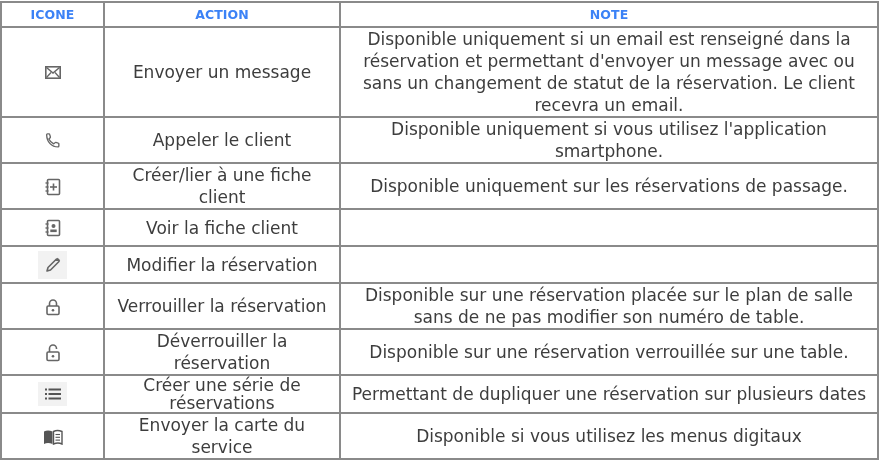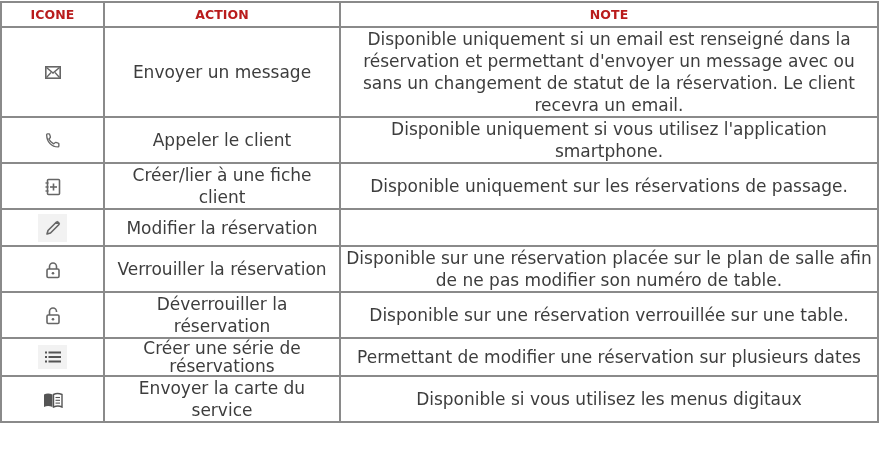--- a/index.html
+++ b/index.html
@@ -26,21 +26,21 @@
     table.actions td {
       border: 2px solid #8a8a8a;
       text-align: center;
       vertical-align: middle;
       padding: 0 2px;
       box-sizing: border-box;
     }
     table.actions th {
       font-weight: bold;
       font-size: 12.5px;
-      color: #b91c1c;
+      color: #3b82f6;
       height: 25px;
       letter-spacing: 0.1px;
       border-radius: 9px;
     }
     table.actions td {
       font-size: 17px;
       line-height: 22px;
       color: #3d3d3d;
     }
     col.c-icon { width: 103px; }
@@ -133,20 +133,36 @@
             <line x1="1.5" y1="13" x2="4.5" y2="13" stroke="#666" stroke-width="1.4"></line>
             <line x1="9.5" y1="5.5" x2="9.5" y2="12.5" stroke="#666" stroke-width="1.6"></line>
             <line x1="6" y1="9" x2="13" y2="9" stroke="#666" stroke-width="1.6"></line>
           </svg>
         </span>
       </td>
       <td>Créer/lier à une fiche client</td>
       <td>Disponible uniquement sur les réservations de passage.</td>
     </tr>
 
+    <tr class="r4">
+      <td>
+        <span class="icon-wrap">
+          <svg width="18" height="18" viewBox="0 0 18 18">
+            <rect x="3.5" y="1.5" width="12" height="15" rx="1" fill="none" stroke="#666" stroke-width="1.6"></rect>
+            <line x1="1.5" y1="5" x2="4.5" y2="5" stroke="#666" stroke-width="1.4"></line>
+            <line x1="1.5" y1="9" x2="4.5" y2="9" stroke="#666" stroke-width="1.4"></line>
+            <line x1="1.5" y1="13" x2="4.5" y2="13" stroke="#666" stroke-width="1.4"></line>
+            <circle cx="9.5" cy="7" r="2" fill="#666"></circle>
+            <rect x="6.3" y="10.5" width="6.4" height="2.6" fill="#666"></rect>
+          </svg>
+        </span>
+      </td>
+      <td>Voir la fiche client</td>
+      <td></td>
+    </tr>
 
     <tr class="r5">
       <td>
         <span class="icon-wrap bg">
           <svg width="18" height="18" viewBox="0 0 18 18">
             <path d="M3 15l1-3.5L12.5 3l2.5 2.5L6.5 14z" fill="none" stroke="#666" stroke-width="1.6" stroke-linejoin="round"></path>
             <path d="M12.5 3l1.2-1.2 2.5 2.5L15 5.5z" fill="#666"></path>
           </svg>
         </span>
       </td>
@@ -158,21 +174,21 @@
       <td>
         <span class="icon-wrap">
           <svg width="16" height="18" viewBox="0 0 16 18">
             <path d="M4.5 8V5.5a3.5 3.5 0 0 1 7 0V8" fill="none" stroke="#666" stroke-width="1.6"></path>
             <rect x="2" y="8" width="12" height="8.5" rx="1.2" fill="none" stroke="#666" stroke-width="1.6"></rect>
             <circle cx="8" cy="12.2" r="1.3" fill="#666"></circle>
           </svg>
         </span>
       </td>
       <td>Verrouiller la réservation</td>
-      <td>Disponible sur une réservation placée sur le plan de salle afin de ne pas modifier son numéro de table.</td>
+      <td>Disponible sur une réservation placée sur le plan de salle sans de ne pas modifier son numéro de table.</td>
     </tr>
 
     <tr class="r7">
       <td>
         <span class="icon-wrap">
           <svg width="16" height="19" viewBox="0 0 16 19">
             <path d="M4.5 9V5.5a3.5 3.5 0 0 1 7 0V6" fill="none" stroke="#666" stroke-width="1.6"></path>
             <rect x="2" y="9" width="12" height="8.5" rx="1.2" fill="none" stroke="#666" stroke-width="1.6"></rect>
             <circle cx="8" cy="13.2" r="1.3" fill="#666"></circle>
           </svg>
@@ -190,21 +206,21 @@
             <rect x="1" y="1.5" width="2" height="2" fill="#555"></rect>
             <rect x="4.5" y="1.5" width="12.5" height="2" fill="#555"></rect>
             <rect x="1" y="6" width="2" height="2" fill="#555"></rect>
             <rect x="4.5" y="6" width="12.5" height="2" fill="#555"></rect>
             <rect x="1" y="10.5" width="2" height="2" fill="#555"></rect>
             <rect x="4.5" y="10.5" width="12.5" height="2" fill="#555"></rect>
           </svg>
         </span>
       </td>
       <td>Créer une série de réservations</td>
-      <td>Permettant de modifier une réservation sur plusieurs dates</td>
+      <td>Permettant de dupliquer une réservation sur plusieurs dates</td>
     </tr>
 
     <tr class="r10">
       <td>
         <span class="icon-wrap">
           <svg width="20" height="16" viewBox="0 0 20 16">
             <path d="M1 2.5c2.5-1.2 5.5-1.2 8.5 0V15c-3-1.2-6-1.2-8.5 0z" fill="#555"></path>
             <path d="M10.5 2.5c2.5-1.2 5.5-1.2 8.5 0V15c-2.5-1.2-5.5-1.2-8.5 0z" fill="none" stroke="#555" stroke-width="1.4"></path>
             <line x1="12.5" y1="5.5" x2="17" y2="5.5" stroke="#555" stroke-width="1.1"></line>
             <line x1="12.5" y1="8.3" x2="17" y2="8.3" stroke="#555" stroke-width="1.1"></line>

